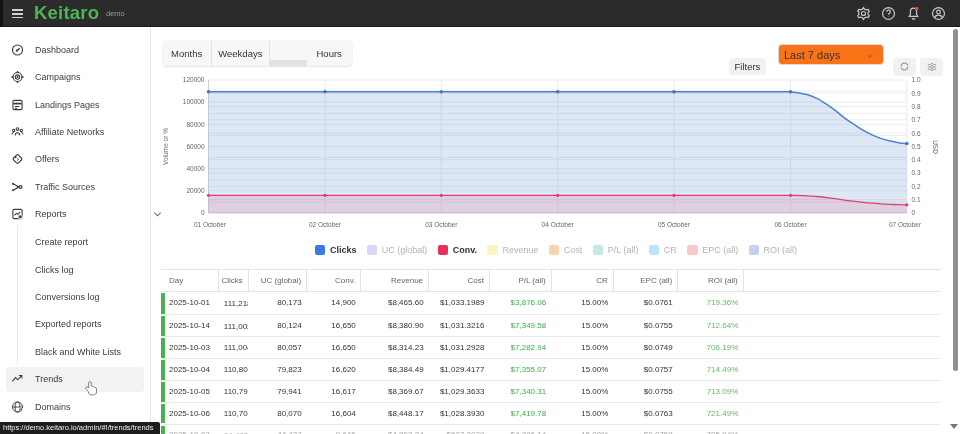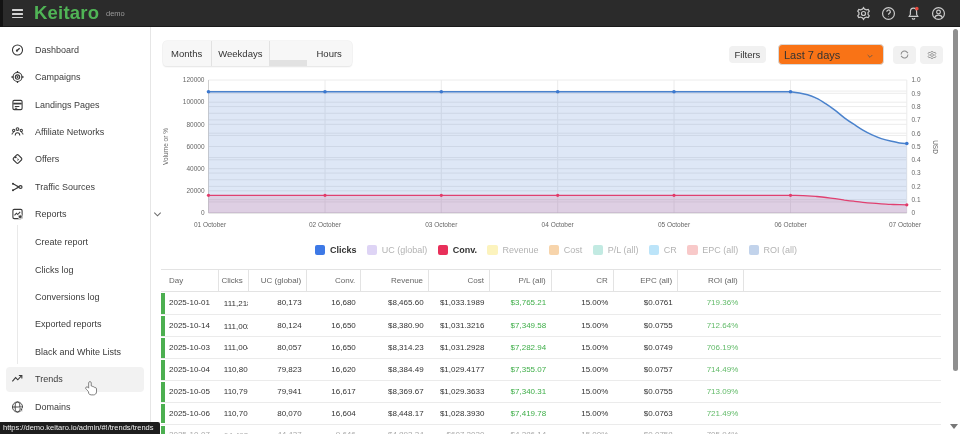--- a/index.html
+++ b/index.html
@@ -35,21 +35,21 @@
   
   #tabs { position:absolute; left:162.7px; top:41.3px; height:25px; display:flex;
     background:#f7f7f7; border-radius:4px; overflow:hidden;
     box-shadow:0 0 0 0.5px #ececec, 0 1px 1.5px rgba(0,0,0,0.12); }
   #tabs div { font-size:9.5px; color:#333; line-height:25px; text-align:center;
     border-right:1px solid #e2e2e2; }
   #tabs div:last-child { border-right:none; }
   #tabs .sel { background:#e2e2e2;margin-top:19px; }
   
   .btn { position:absolute; background:#f1f1f1; border-radius:4px; font-size:9.5px;
-    color:#333; text-align:center; }
+    color:#333; text-align:center;margin-top:12px; }
   #ddl { position:absolute; left:777.5px; top:43.5px; width:106.5px; height:21.5px;
     background:#f97316; border:1px solid #d9d9d9; border-radius:4px; font-size:11px;
     color:#333; line-height:20px; padding-left:5.5px; }
   
   #legend { position:absolute; left:156px; top:243.5px; width:800px; height:13px;
     display:flex; justify-content:center; align-items:center; }
   #legend .it { display:flex; align-items:center; margin:0 5.2px; }
   #legend .bx { width:10.5px; height:10.5px; border-radius:2px; margin-right:4.5px; }
   #legend .lb { font-size:9px; color:#b3b3b3; }
   #legend .on { color:#333; font-weight:bold; }
@@ -421,24 +421,24 @@
         <th>EPC (all)</th>
         <th>ROI (all)</th>
         <th></th>
   </tr>
   <tr>
     <td>2025-10-01</td>
         <td class="ck">
           <span>111,218</span>
         </td>
         <td>80,173</td>
-        <td>16,680</td>
+        <td>14,900</td>
     <td>$8,465.60</td>
         <td>$1,033.1989</td>
-        <td class="gr">$3,765.21</td>
+        <td class="gr">$3,876.06</td>
         <td>15.00%</td>
     <td>$0.0761</td>
         <td class="roi">719.36%</td>
         <td></td>
   </tr>
   <tr>
     <td>2025-10-14</td>
         <td class="ck">
           <span>111,002</span>
         </td>

